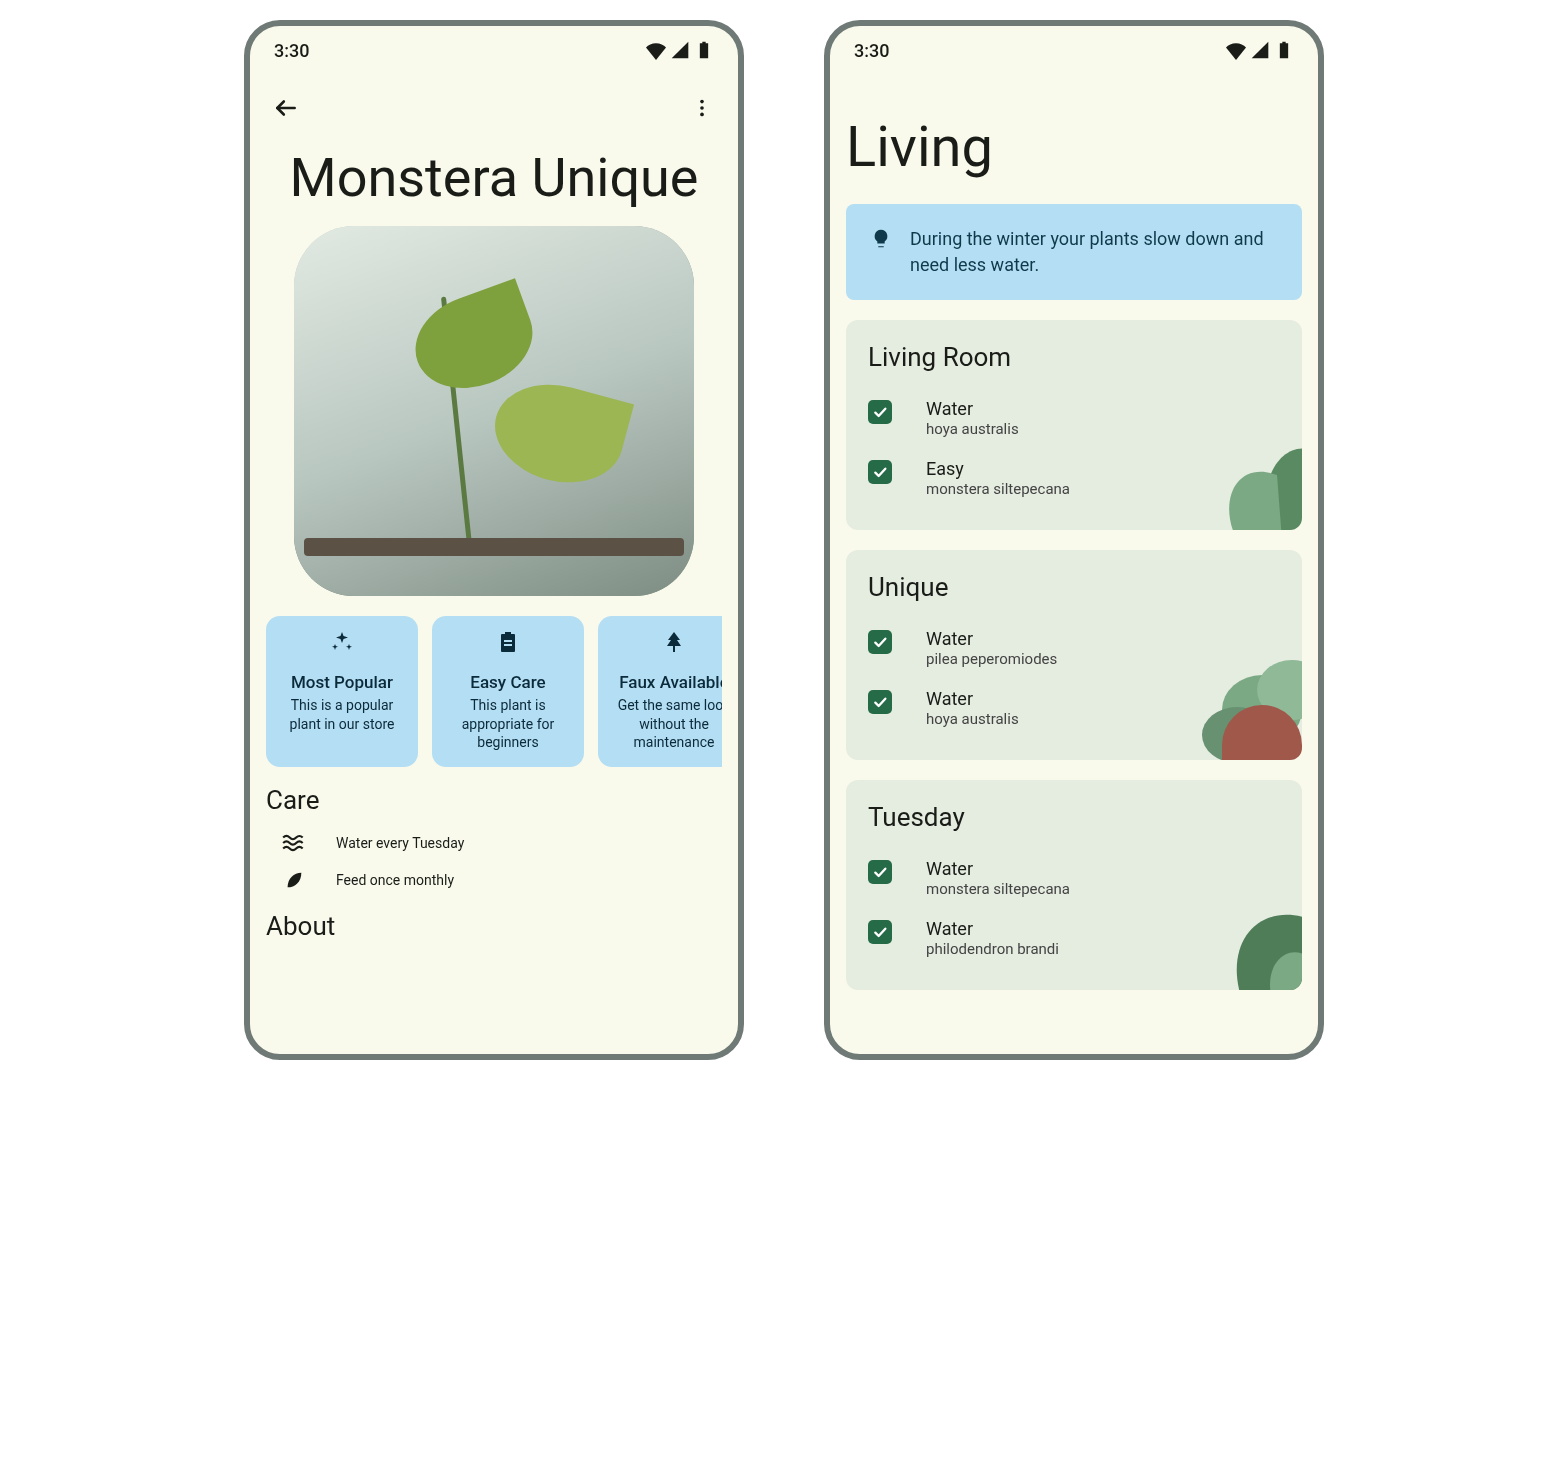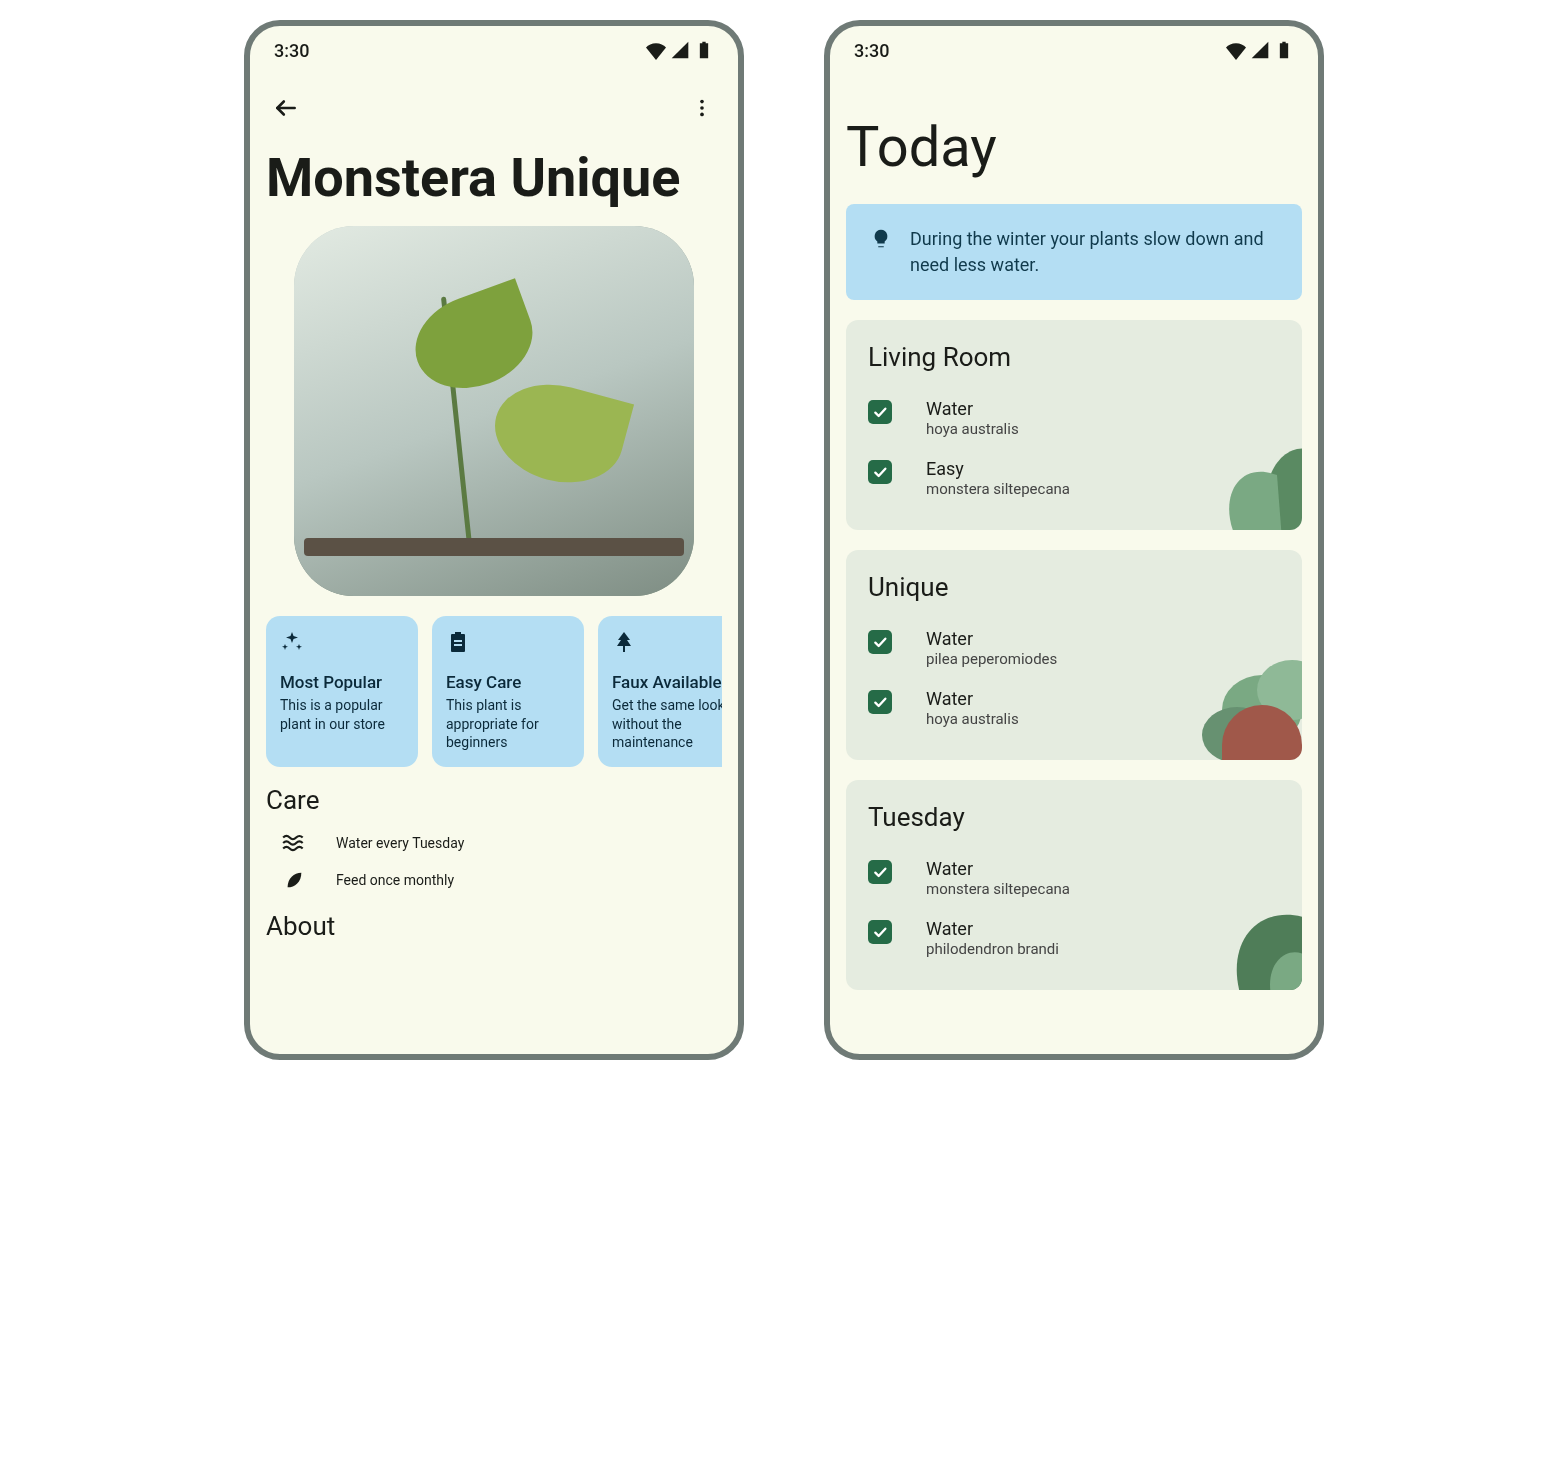--- a/index.html
+++ b/index.html
@@ -42,22 +42,22 @@
   .icon-btn {
     width: 40px; height: 40px;
     display: flex; align-items: center; justify-content: center;
     border-radius: 50%;
     cursor: pointer;
   }
   .screen-content { padding: 0 16px 16px 16px; overflow: hidden;}
 
   .plant-title {
     font-size: 54px;
-    font-weight: 700;
-    text-align: left;
+    font-weight: 400;
+    text-align: center;
     line-height: 1.12;
     margin: 6px 0 18px 0;
     color: #1a1c18;
   }
   .hero-img {
     width: 400px;
     height: 370px;
     margin: 0 auto 20px auto;
     border-radius: 60px;
     background: linear-gradient(150deg,#c6d2cd 0%, #a5b2ad 30%, #6d8177 60%, #8c9c89 100%);
@@ -76,20 +76,21 @@
     display: flex;
     gap: 14px;
     margin-bottom: 18px;
     overflow: hidden;
   }
   .chip-card {
     flex: 0 0 152px;
     background: #b4def3;
     border-radius: 14px;
     padding: 14px 14px 16px 14px;
+    text-align: center;
   }
   .chip-card .ic { margin-bottom: 14px; color:#0b2a3a;}
   .chip-card .ic svg{width:24px;height:24px;}
   .chip-title { font-size: 17px; font-weight: 500; color: #0b2a3a; margin-bottom: 4px; }
   .chip-desc { font-size: 14px; color: #0b2a3a; line-height: 1.3; }
 
   .section-h { font-size: 26px; font-weight: 400; color: #1a1c18; margin: 8px 0 10px 0; }
   .care-row {
     display: flex; align-items: center; gap: 28px;
     padding: 8px 0 8px 14px;
@@ -243,21 +244,21 @@
         </svg>
       <svg viewBox="0 0 24 24" fill="#1a1c18">
           <path d="M2 22h20V2z"></path>
         </svg>
       <svg viewBox="0 0 24 24" fill="#1a1c18">
           <path d="M7 4h10v18H7z M10 2h4v2h-4z"></path>
         </svg>
     </div>
   </div>
 
-  <div class="today-title">Today</div>
+  <div class="today-title">Living</div>
 
   <div class="tip-card">
     <span class="bulb"><svg width="22" height="22" viewBox="0 0 24 24" fill="#103a4c">
           <path d="M9 21h6v-1H9v1zm3-19a7 7 0 00-4 12.7V17h8v-2.3A7 7 0 0012 2z"></path>
         </svg></span>
     <div class="tip-text">During the winter your plants slow down and need less water.</div>
   </div>
 
   <div class="room-card">
     <div class="room-title">Living Room</div>

